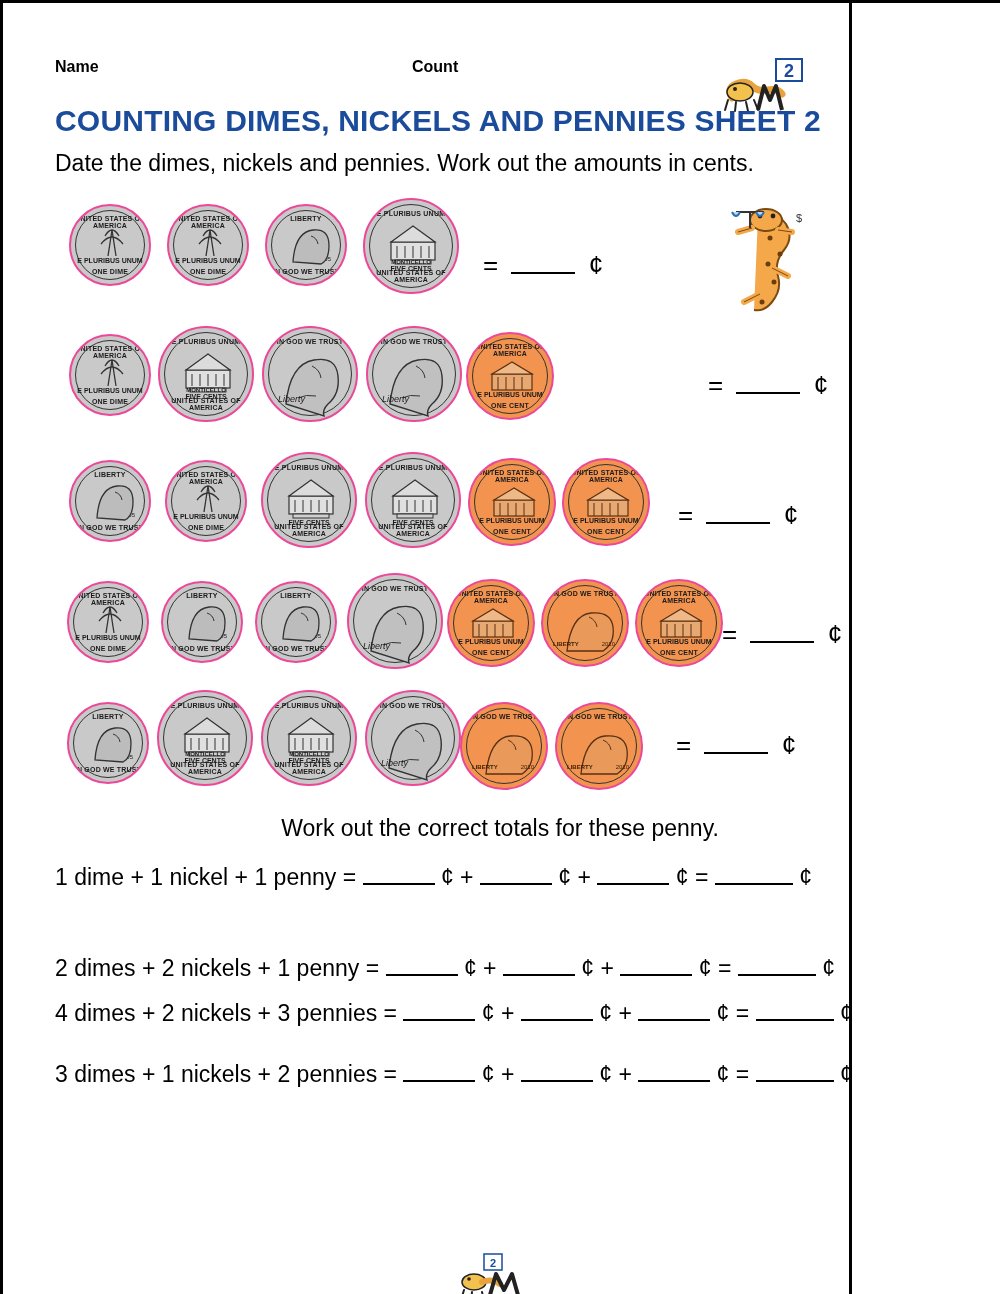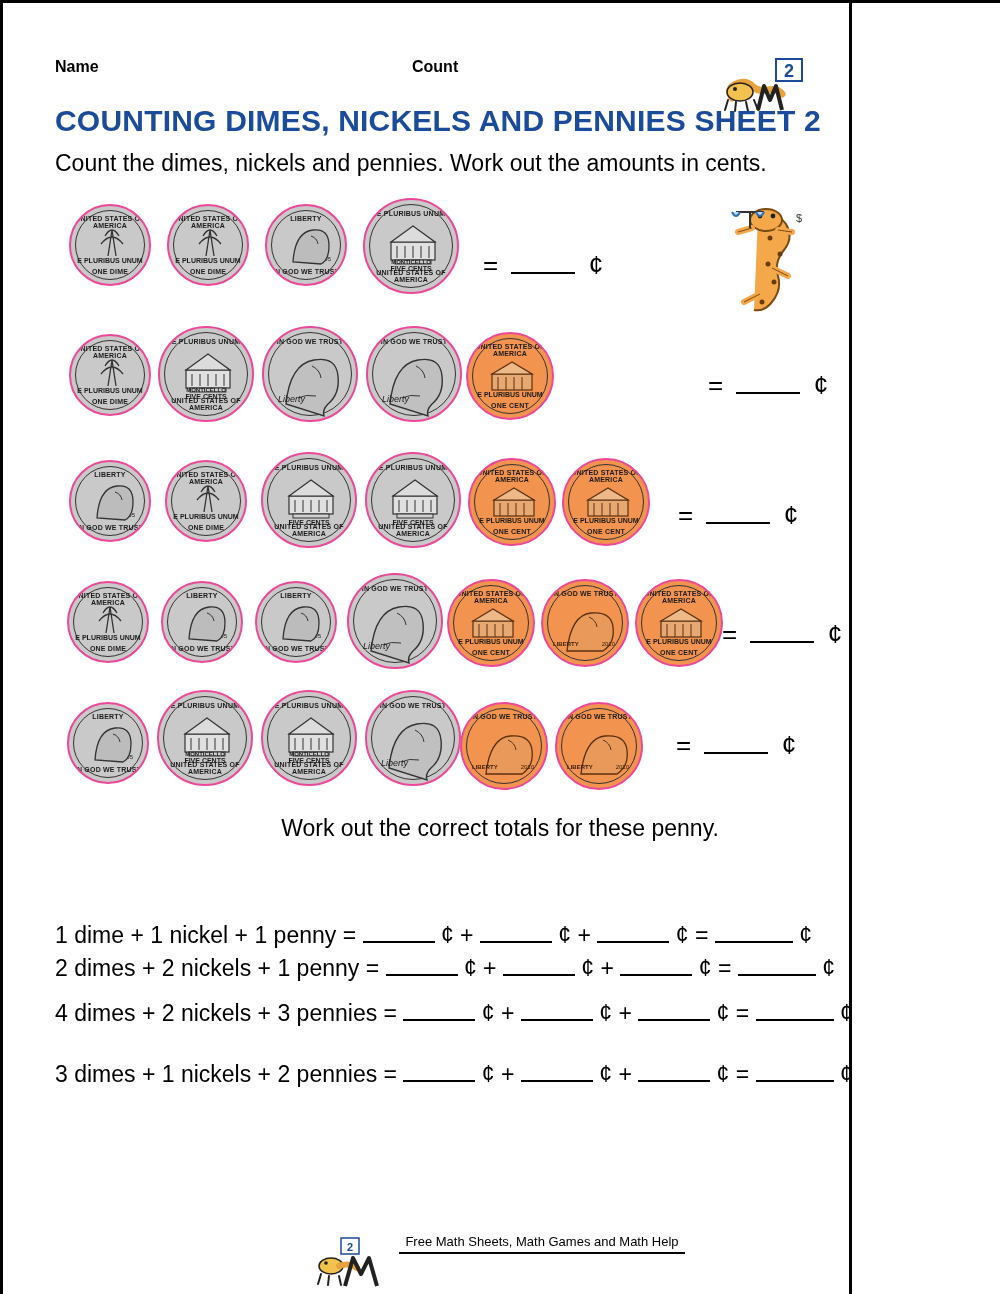--- a/index.html
+++ b/index.html
@@ -252,21 +252,21 @@
       <path d="M14 40 q-6 -10 4 -14 q10 -4 16 2 q6 6 16 4 q10 -2 14 4" stroke="#e8a33d" stroke-width="7" fill="none" stroke-linecap="round"></path>
       <ellipse cx="22" cy="34" rx="13" ry="9" fill="#f2c14e" stroke="#222" stroke-width="1.5"></ellipse>
       <circle cx="17" cy="31" r="2" fill="#222"></circle>
       <path d="M10 42 l-3 10 M18 44 l-1 9 M28 44 l2 9 M36 42 l4 10" stroke="#222" stroke-width="2" stroke-linecap="round"></path>
 
       <path d="M40 52 L46 28 L52 42 L58 28 L64 52" stroke="#222" stroke-width="4" fill="none" stroke-linejoin="round"></path>
     </svg>
   </div>
 
   <div class="title">COUNTING DIMES, NICKELS AND PENNIES SHEET 2</div>
-  <div class="subtitle">Count the dimes, nickels and pennies. Work out the amounts in cents.</div>
+  <div class="subtitle">Date the dimes, nickels and pennies. Work out the amounts in cents.</div>
 
   <div class="coin-row" style="top:198px;">
     <div class="coin dime" style="left:14px; top:6px;">
       <div class="rim"></div>
       <div class="txt-top">UNITED STATES OF AMERICA</div>
       <div class="txt-mid">E PLURIBUS UNUM</div>
       <div class="txt-bottom">ONE DIME</div>
       <svg width="82" height="82" viewBox="0 0 82 82">
           <path d="M41 24 l-4 26 M41 24 l4 26 M34 30 q7 -12 14 0 M30 38 q11 -14 22 0" stroke="#333" stroke-width="1.3" fill="none"></path>
         </svg>
@@ -617,21 +617,21 @@
     </div>
   </div>
   <div class="eq" style="top:730px; left:676px;">
     <span>=</span>
     <span class="blank"></span>
     <span class="cent">¢</span>
   </div>
 
   <div class="mid-text">Work out the correct totals for these penny.</div>
 
-  <div class="prob" style="top:922px;text-align:center;">
+  <div class="prob" style="top:864px;text-align:center;">
     <span>1 dime + 1 nickel + 1 penny =</span>
     <span class="b1"></span>
     <span>¢</span>
     <span>+</span>
     <span class="b1"></span>
     <span>¢</span>
     <span>+</span>
     <span class="b1"></span>
     <span>¢</span>
     <span>=</span>
@@ -690,16 +690,15 @@
         <svg width="80" height="56" viewBox="0 0 80 56">
           <rect x="26" y="2" width="18" height="16" fill="#ffffff" stroke="#1b4b9b" stroke-width="1.5"></rect>
           <text x="35" y="15" font-family="Liberation Sans, sans-serif" font-size="11" font-weight="bold" fill="#1b4b9b" text-anchor="middle">2</text>
           <ellipse cx="16" cy="30" rx="12" ry="8" fill="#f2c14e" stroke="#222" stroke-width="1.5"></ellipse>
           <circle cx="11" cy="27" r="1.8" fill="#222"></circle>
           <path d="M6 38 l-3 10 M14 40 l-1 9 M24 40 l2 9" stroke="#222" stroke-width="2" stroke-linecap="round"></path>
           <path d="M24 30 q10 -4 18 2" stroke="#e8a33d" stroke-width="6" fill="none" stroke-linecap="round"></path>
           <path d="M30 50 L38 22 L46 38 L54 22 L62 50" stroke="#222" stroke-width="4" fill="none" stroke-linejoin="round"></path>
         </svg>
       </div>
-      <span class="footer-tag">Free Math Sheets, Math Games and Math Help</span>
     </div>
   </div>
 </div>
 
 </body></html>

